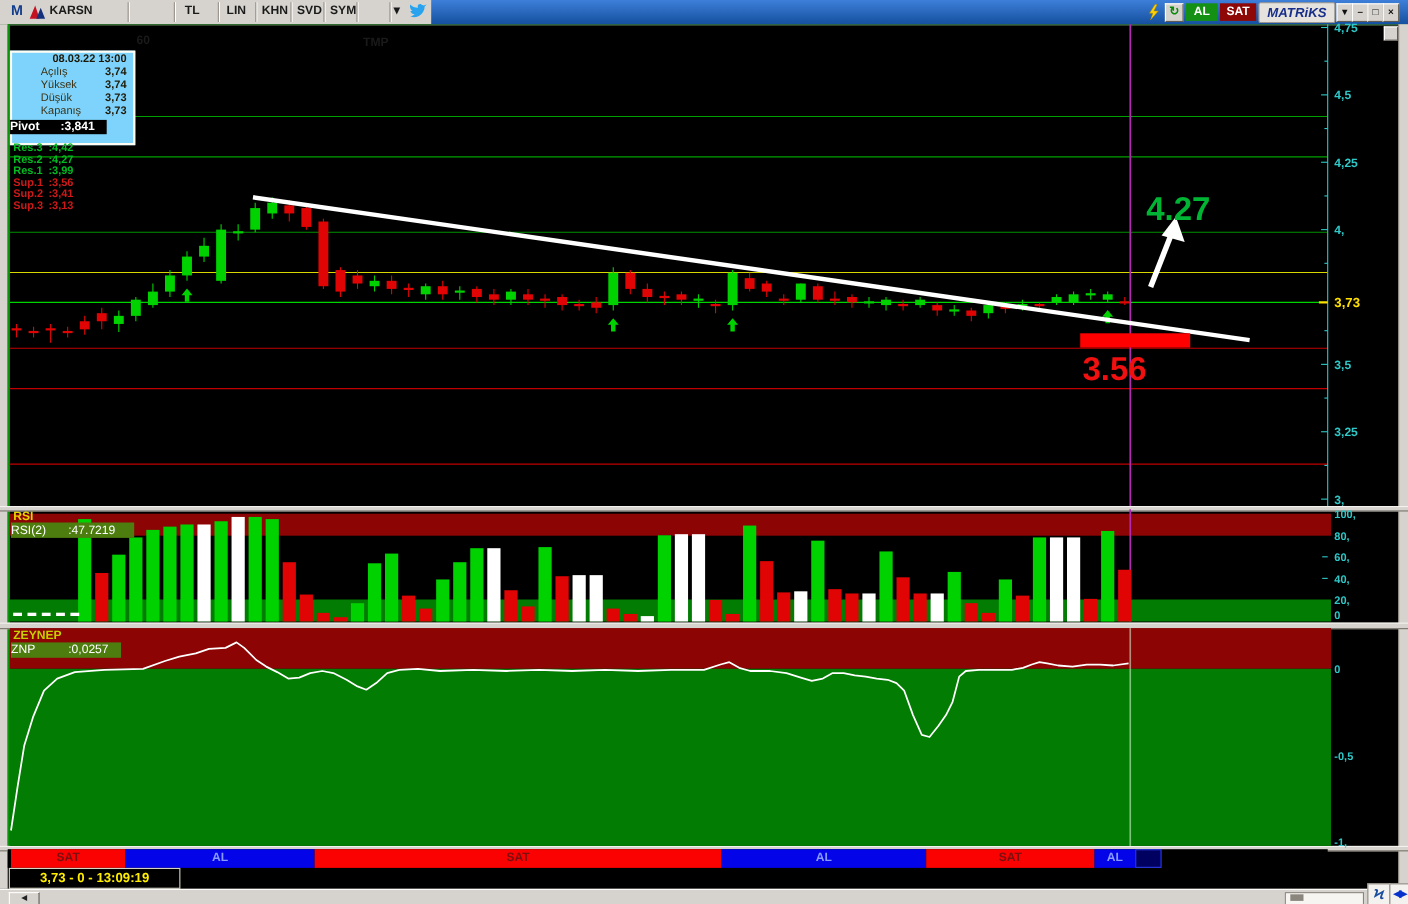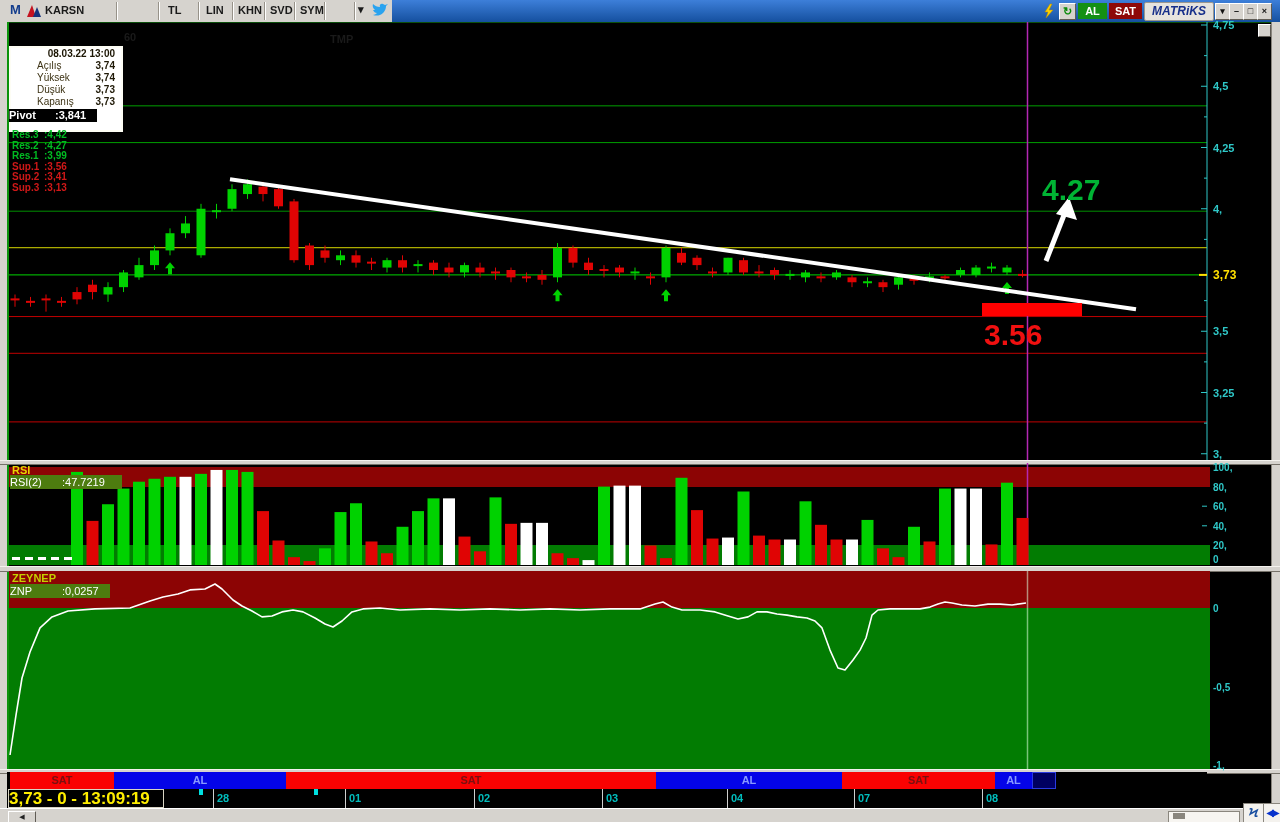--- a/index.html
+++ b/index.html
@@ -20,41 +20,41 @@
   .albtn,.satbtn{position:absolute;top:3px;height:16px;font-size:11px;font-weight:bold;color:#fff;
           text-align:center;line-height:16px;border:1px solid #09300９;}
   
   .sep{position:absolute;left:0;width:1280px;background:#d6d3ce;
        border-top:1px solid #f4f2ee;border-bottom:1px solid #76726a;}
   .leftstrip{position:absolute;left:0;top:22px;width:7px;height:786px;background:#d6d3ce;}
   .rightstrip{position:absolute;left:1271px;top:22px;width:9px;height:786px;background:#d6d3ce;
               border-left:1px solid #8a867e;}
   .greenedge{position:absolute;left:7px;top:22px;width:2px;height:747px;background:#0c930c;}
   
-  .infobox{position:absolute;left:9px;top:46px;width:110px;height:82px;background:#ffffff;
+  .infobox{position:absolute;left:9px;top:46px;width:110px;height:82px;background:#7dd3fc;
            border:2px solid #fdfdf4;font-size:10px;color:#3c3214;}
   .inforow{position:relative;height:12px;line-height:12px;}
   .inforow .lab{position:absolute;left:26px;}
   .inforow .val{position:absolute;right:6px;font-weight:bold;color:#201a08;}
   .pivtag{position:absolute;left:9px;top:109px;width:88px;height:13px;background:#000;
           color:#fff;font-size:11px;font-weight:bold;line-height:13px;}
   .lvlrow{position:absolute;left:12px;width:110px;height:11px;font-size:10px;font-weight:bold;line-height:11px;}
   .lvlrow .lv{position:absolute;left:32px;text-align:right;}
   .indtitle{position:absolute;left:12px;font-size:11px;font-weight:bold;}
   .indtag{position:absolute;left:10px;background:#4d7c0f;color:#fff;font-size:11px;height:14px;line-height:14px;}
   .indtag .v{position:absolute;left:52px;}
   
   .sigseg{position:absolute;top:0;height:17px;font-size:11px;font-weight:bold;text-align:center;line-height:17px;}
   .datestrip{position:absolute;left:7px;top:789px;width:1200px;height:19px;background:#000;}
   .datelab{position:absolute;top:3px;font-size:11px;color:#00bdbd;font-weight:bold;}
   .datetick{position:absolute;top:0;width:1px;height:19px;background:#cfcfcf;}
   .cyanmark{position:absolute;top:0;width:4px;height:6px;background:#00e0e0;}
   .statusbox{position:absolute;left:8px;top:789px;width:154px;height:17px;background:#000;
-             border:1px solid #d8d4c4;color:#ffee00;font-size:17px;font-weight:bold;
-             line-height:17px;}
+             border:1px solid #d8d4c4;color:#ffee00;font-size:12px;font-weight:bold;
+             line-height:17px;text-align:center;}
   .bottombar{position:absolute;left:0;top:808px;width:1280px;height:14px;background:#d6d3ce;
              border-top:1px solid #fff;}
   .bev{background:#d6d3ce;border-top:1px solid #fff;border-left:1px solid #fff;
        border-right:1px solid #5f5b54;border-bottom:1px solid #5f5b54;}
   .navbtn{position:absolute;top:-6px;width:19px;height:18px;background:#f4f2ee;
           border:1px solid #8a867e;text-align:center;font-size:10px;line-height:18px;}
   text{font-family:"Liberation Sans",sans-serif;}
 </style>
 </head>
 <body>
@@ -425,38 +425,20 @@
   <div class="abs" style="left:7px;top:772px;width:1200px;height:17px;background:#000;" id="signalbar">
       <div class="sigseg" style="left: 3px; width: 104px; background: rgb(250, 2, 2); color: rgb(122, 16, 16);">SAT</div>
       <div class="sigseg" style="left: 107px; width: 172px; background: rgb(4, 4, 232); color: rgb(136, 153, 255);">AL</div>
       <div class="sigseg" style="left: 279px; width: 370px; background: rgb(250, 2, 2); color: rgb(122, 16, 16);">SAT</div>
       <div class="sigseg" style="left: 649px; width: 186px; background: rgb(4, 4, 232); color: rgb(136, 153, 255);">AL</div>
       <div class="sigseg" style="left: 835px; width: 153px; background: rgb(250, 2, 2); color: rgb(122, 16, 16);">SAT</div>
       <div class="sigseg" style="left: 988px; width: 37px; background: rgb(4, 4, 232); color: rgb(136, 153, 255);">AL</div>
       <div class="sigseg" style="left: 1025px; width: 22px; background: rgb(0, 0, 96); border: 1px solid rgb(42, 58, 224); height: 15px;"></div>
     </div>
 
-  <div class="datestrip" id="datestrip">
-      <div class="datetick" style="left: 206px;"></div>
-      <div class="datelab" style="left: 210px;">28</div>
-      <div class="datetick" style="left: 338px;"></div>
-      <div class="datelab" style="left: 342px;">01</div>
-      <div class="datetick" style="left: 467px;"></div>
-      <div class="datelab" style="left: 471px;">02</div>
-      <div class="datetick" style="left: 595px;"></div>
-      <div class="datelab" style="left: 599px;">03</div>
-      <div class="datetick" style="left: 720px;"></div>
-      <div class="datelab" style="left: 724px;">04</div>
-      <div class="datetick" style="left: 847px;"></div>
-      <div class="datelab" style="left: 851px;">07</div>
-      <div class="datetick" style="left: 975px;"></div>
-      <div class="datelab" style="left: 979px;">08</div>
-      <div class="cyanmark" style="left: 192px;"></div>
-      <div class="cyanmark" style="left: 307px;"></div>
-    </div>
   <div class="statusbox">3,73 - 0 - 13:09:19</div>
 
   <div class="bottombar">
     <span class="abs bev" style="left:8px;top:2px;width:26px;height:10px;font-size:7px;line-height:9px;text-align:center;color:#222;">◀</span>
     <span class="abs" style="left:1168px;top:2px;width:70px;height:10px;background:#f7f5f1;border:1px solid #8a867e;">
       <span class="abs" style="left:4px;top:1px;width:12px;height:6px;background:#8a867e;"></span>
     </span>
     <span class="navbtn" style="left:1243px;color:#1a4fa0;font-weight:bold;font-style:italic;font-size:13px;">Ϟ</span>
     <span class="navbtn" style="left:1263px;width:16px;color:#0832cc;letter-spacing:-2px;">◀▶</span>
   </div>

